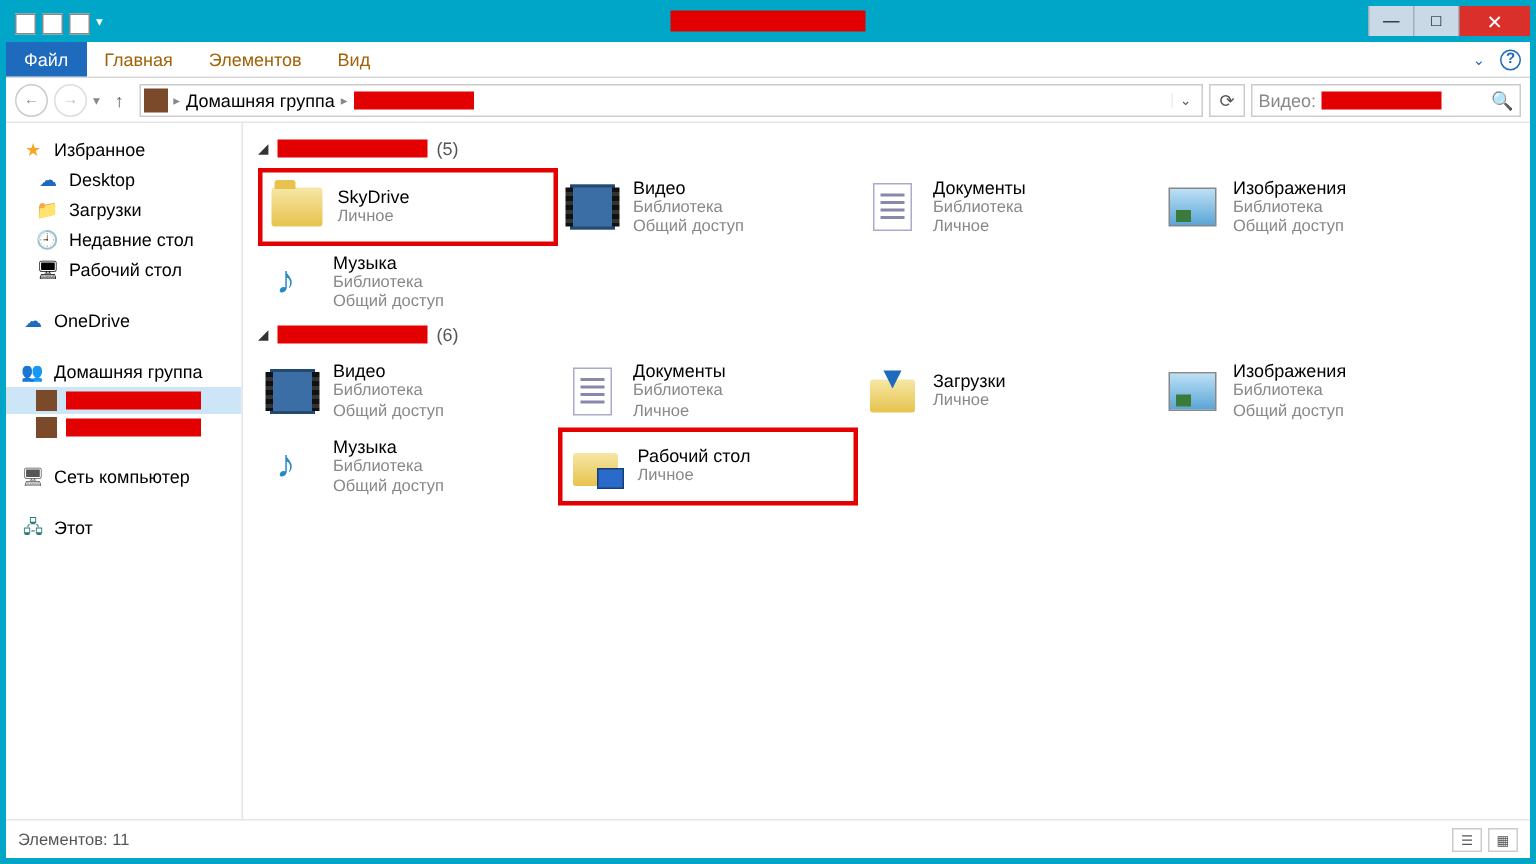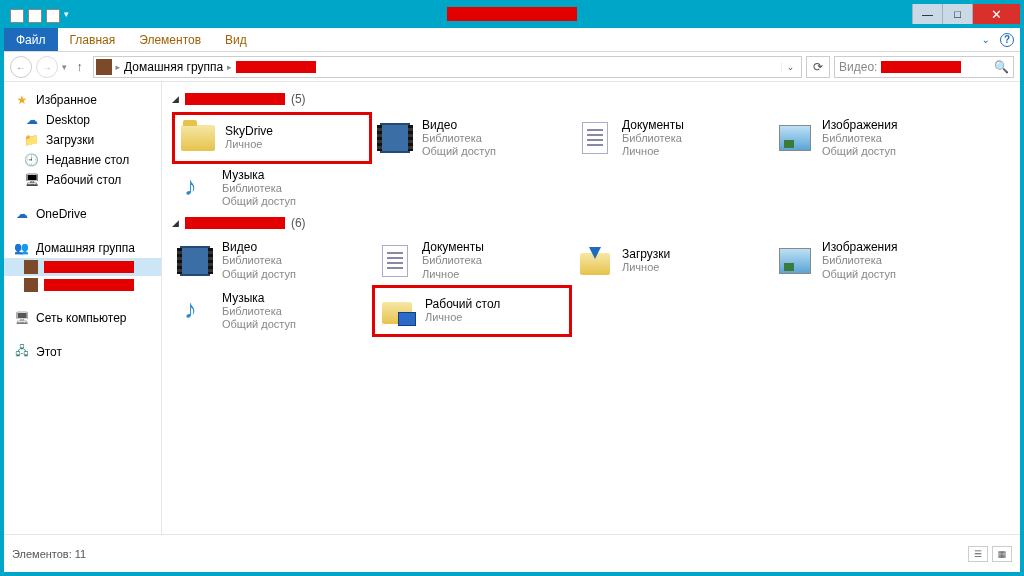--- a/index.html
+++ b/index.html
@@ -46,21 +46,21 @@
 .content { flex:1; padding:6px 10px; overflow:auto;}
 .group-header { display:flex; align-items:center; gap:6px; font-size:12px; color:#333; margin:4px 0 6px 0;}
 .gh-arrow { font-size:9px;}
 .gh-count { color:#555;}
 .items-grid { display:flex; flex-wrap:wrap; gap:0px; margin-left:0px;}
 .item { width:200px; display:flex; align-items:center; gap:8px; padding:4px; font-size:12px;}
 .item.hl { border:3px solid #e30000;}
 .item-icon { width:38px; height:38px; display:flex; align-items:center; justify-content:center; flex-shrink:0;}
 .item-title { color:#000;}
 .item-sub { color:#888; font-size:11px; line-height:1.2;}
-.statusbar { height:38px; border-top:1px solid #e5e5e5; display:flex; align-items:center; font-size:11px; color:#555; padding:0 8px;}
+.statusbar { height:26px; border-top:1px solid #e5e5e5; display:flex; align-items:center; font-size:11px; color:#555; padding:0 8px;}
 .status-right { margin-left:auto; display:flex; gap:4px;}
 .view-btn { width:20px; height:16px; border:1px solid #ccc; display:flex; align-items:center; justify-content:center; font-size:9px;}
 
 .ic-folder { width:34px; height:26px; background:linear-gradient(#f6e7a6,#e7c34d); border-radius:2px; position:relative;}
 .ic-folder::before{content:"";position:absolute;top:-5px;left:2px;width:14px;height:6px;background:#e7c34d;border-radius:2px 2px 0 0;}
 .ic-video { width:30px; height:30px; background:#3a6ea5; border:2px solid #244a72; position:relative;}
 .ic-video::before,.ic-video::after{content:"";position:absolute;top:0;bottom:0;width:5px;background:repeating-linear-gradient(#111 0 3px,#333 3px 6px);}
 .ic-video::before{left:-5px;} .ic-video::after{right:-5px;}
 .ic-doc { width:26px; height:32px; background:#fff; border:1px solid #aac; position:relative;}
 .ic-doc::after{content:"";position:absolute;top:6px;left:4px;right:4px;height:2px;background:#88a;box-shadow:0 5px 0 #88a,0 10px 0 #88a,0 15px 0 #88a;}

